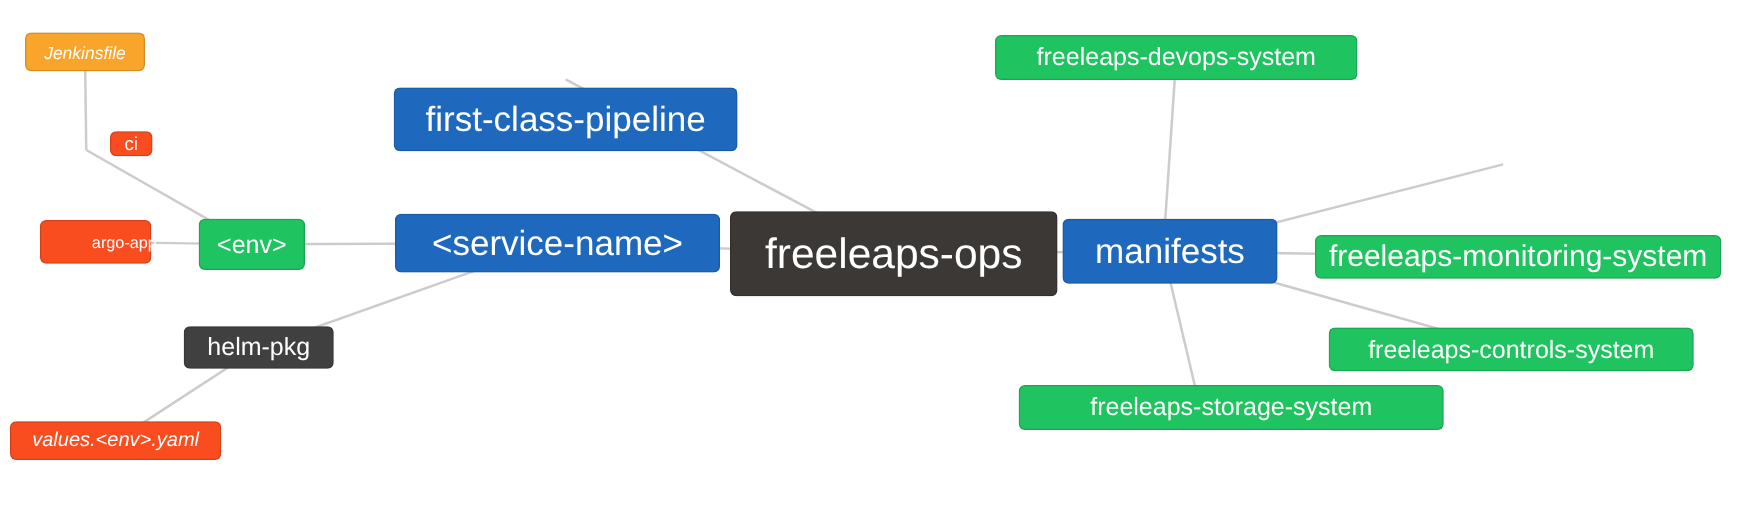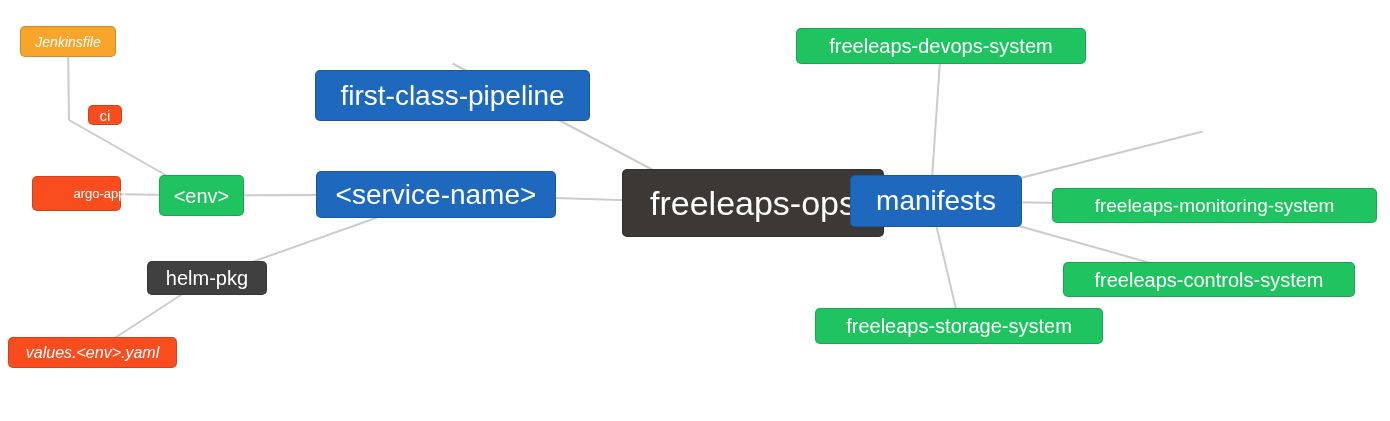--- a/index.html
+++ b/index.html
@@ -52,27 +52,27 @@
       <line x1="452.5" y1="63.5" x2="715" y2="203" stroke="#CCCCCC" stroke-width="2"></line>
       <line x1="442" y1="194.5" x2="715" y2="203" stroke="#CCCCCC" stroke-width="2"></line>
       <line x1="715" y1="203" x2="930.5" y2="201" stroke="#CCCCCC" stroke-width="2"></line>
       <line x1="930.5" y1="201" x2="941" y2="45.5" stroke="#CCCCCC" stroke-width="2"></line>
       <line x1="930.5" y1="201" x2="1202.5" y2="131.5" stroke="#CCCCCC" stroke-width="2"></line>
       <line x1="930.5" y1="201" x2="1214.5" y2="205.5" stroke="#CCCCCC" stroke-width="2"></line>
       <line x1="930.5" y1="201" x2="1209" y2="279.5" stroke="#CCCCCC" stroke-width="2"></line>
       <line x1="930.5" y1="201" x2="960" y2="326" stroke="#CCCCCC" stroke-width="2"></line>
     </svg>
 
-<div class="node" style="left: 584px; top: 169px; width: 262px; height: 68px; background: rgb(59, 56, 54); font-size: 34px; margin-left: 38px;">
+<div class="node" style="left: 584px; top: 169px; width: 262px; height: 68px; background: rgb(59, 56, 54); font-size: 34px;">
       <span>freeleaps-ops</span>
     </div>
     <div class="node" style="left: 315px; top: 38px; width: 275px; height: 51px; background: rgb(30, 105, 190); font-size: 28px; margin-top: 32px;">
       <span>first-class-pipeline</span>
     </div>
-    <div class="node" style="left: 316px; top: 171px; width: 240px; height: 47px; background: rgb(30, 105, 190); font-size: 28px;">
+    <div class="node" style="left: 316px; top: 171px; width: 260px; height: 47px; background: rgb(30, 105, 190); font-size: 28px;">
       <span>&lt;service-name&gt;</span>
     </div>
     <div class="node" style="left: 850px; top: 175px; width: 172px; height: 52px; background: rgb(30, 105, 190); font-size: 28px;">
       <span>manifests</span>
     </div>
     <div class="node" style="left: 159px; top: 175px; width: 85px; height: 41px; background: rgb(31, 195, 95); font-size: 20px;">
       <span>&lt;env&gt;</span>
     </div>
     <div class="node" style="left: 147px; top: 261px; width: 120px; height: 34px; background: #404040; font-size: 20px;">
       <span>helm-pkg</span>
@@ -85,22 +85,22 @@
     </div>
     <div class="node" style="left: 8px; top: 337px; width: 169px; height: 31px; background: rgb(249, 76, 31); font-size: 16px; font-style: italic;">
       <span>values.&lt;env&gt;.yaml</span>
     </div>
     <div class="node" style="left: 20px; top: 26px; width: 96px; height: 31px; background: rgb(249, 164, 43); font-size: 14px; font-style: italic;">
       <span>Jenkinsfile</span>
     </div>
     <div class="node" style="left: 796px; top: 28px; width: 290px; height: 36px; background: rgb(31, 195, 95); font-size: 20px;">
       <span>freeleaps-devops-system</span>
     </div>
-    <div class="node" style="left: 1052px; top: 188px; width: 325px; height: 35px; background: rgb(31, 195, 95); font-size: 19px;">
+    <div class="node" style="left: 1052px; top: 188px; width: 325px; height: 35px; background: rgb(31, 195, 95); font-size: 24px;">
       <span>freeleaps-monitoring-system</span>
     </div>
     <div class="node" style="left: 1063px; top: 262px; width: 292px; height: 35px; background: rgb(31, 195, 95); font-size: 20px;">
       <span>freeleaps-controls-system</span>
     </div>
-    <div class="node" style="left: 815px; top: 308px; width: 288px; height: 36px; background: rgb(31, 195, 95); font-size: 20px;">
+    <div class="node" style="left: 815px; top: 308px; width: 340px; height: 36px; background: rgb(31, 195, 95); font-size: 20px;">
       <span>freeleaps-storage-system</span>
     </div>
   </div>
 
 </body></html>

